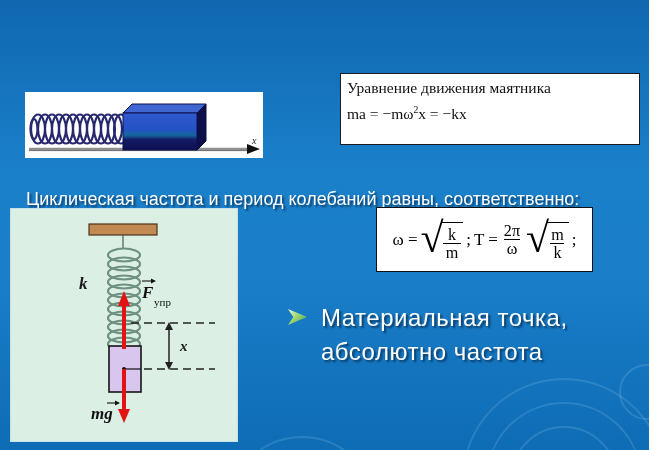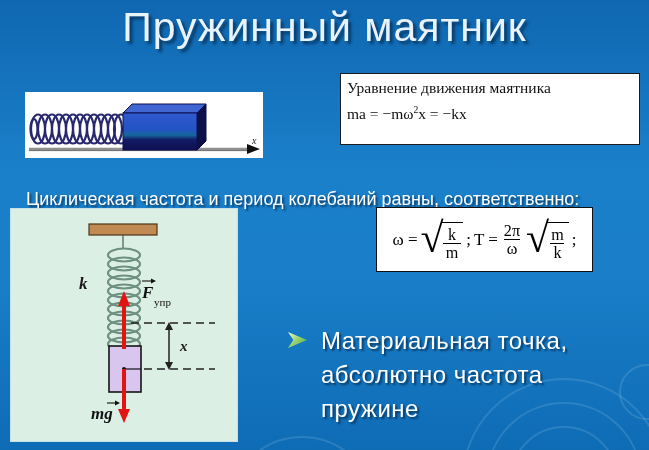--- a/index.html
+++ b/index.html
@@ -45,21 +45,21 @@
     font-family:"Liberation Serif",serif;font-size:17px;color:#000;
   }
   .eqrow{display:inline-flex;align-items:center;gap:3px;}
   .vfrac{display:inline-flex;flex-direction:column;align-items:center;line-height:1.08;font-size:0.95em;}
   .vfrac .den{border-top:1.4px solid #000;padding:0 3px;}
   .vfrac .num{padding:0 3px;}
   .sqrt{display:inline-flex;align-items:flex-start;}
   .sqrt .rad{font-size:42px;line-height:40px;font-weight:400;margin-right:-3px;}
   .sqrt .body{border-top:1.6px solid #000;margin-top:4px;padding:2px 2px 0 2px;}
   
-  .bullet-block{position:absolute;left:288px;top:301px;width:352px;margin-top:23px;}
+  .bullet-block{position:absolute;left:288px;top:301px;width:352px;}
   .bullet-row{display:flex;align-items:flex-start;}
   .bullet-marker{
     flex:0 0 auto;width:19px;height:16px;margin:8px 14px 0 0;
     background:linear-gradient(135deg,#eaffdc 0%,#9ed66e 45%,#3f9f62 100%);
     clip-path:polygon(0% 0%,100% 50%,0% 100%,28% 50%);
     filter:drop-shadow(2px 2px 1px rgba(7,48,86,0.6));
   }
   .bullet-text{
     font-size:24px;line-height:34px;letter-spacing:0.5px;color:#ffffff;
     text-shadow:2px 2px 2px rgba(7,48,86,0.85);
@@ -70,21 +70,20 @@
 <body>
 
 <div class="slide">
 
   <div class="ripple" style="left:462px;top:378px;width:200px;height:200px;"></div>
   <div class="ripple" style="left:486px;top:402px;width:152px;height:152px;"></div>
   <div class="ripple" style="left:510px;top:426px;width:104px;height:104px;"></div>
   <div class="ripple" style="left:228px;top:436px;width:144px;height:144px;"></div>
   <div class="ripple" style="left:619px;top:364px;width:52px;height:52px;"></div>
 
-  <div class="title">Пружинный маятник</div>
 
   <div class="fig-horizontal">
     <svg width="238" height="66" viewBox="0 0 238 66">
       <defs>
         <linearGradient id="blockGrad" x1="0" y1="0" x2="0" y2="1">
           <stop offset="0%" stop-color="#3059ce"></stop>
           <stop offset="45%" stop-color="#2353c4"></stop>
           <stop offset="60%" stop-color="#15679b"></stop>
           <stop offset="72%" stop-color="#131b66"></stop>
           <stop offset="100%" stop-color="#0e1050"></stop>
@@ -214,18 +213,17 @@
       <span>;</span>
     </span>
   </div>
 
   <div class="bullet-block">
     <div class="bullet-row">
       <div class="bullet-marker"></div>
       <div class="bullet-text">
         <div>Материальная точка,</div>
         <div>абсолютно частота</div>
-        <div>пружине</div>
       </div>
     </div>
   </div>
 
 </div>
 
 </body></html>

